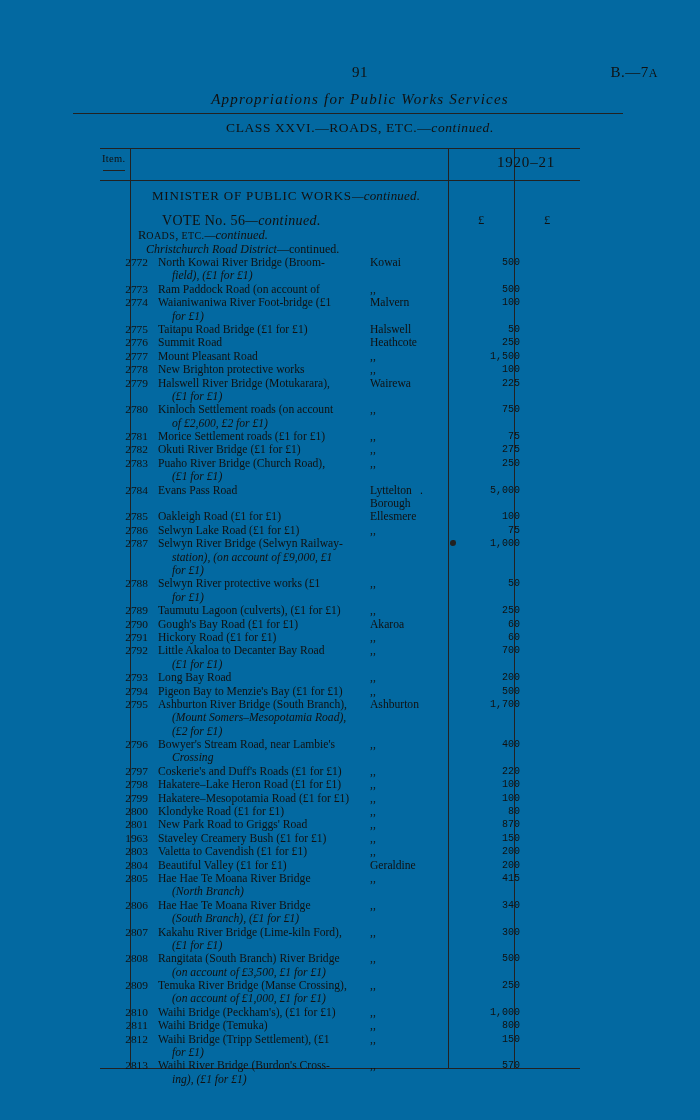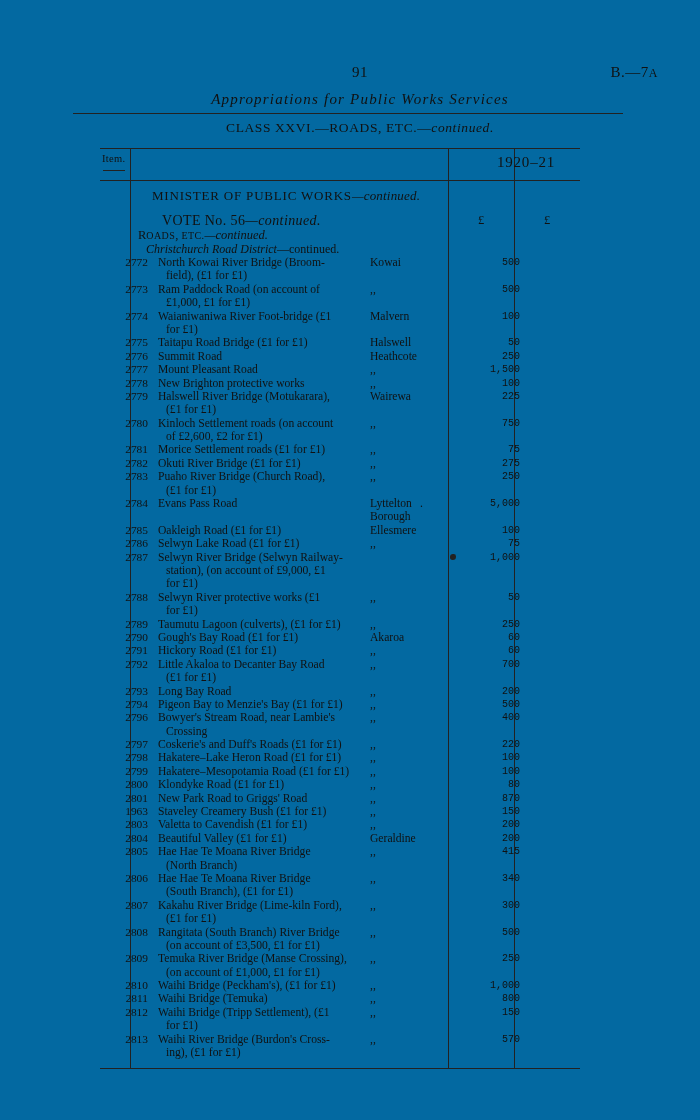--- a/index.html
+++ b/index.html
@@ -197,21 +197,21 @@
     left: 0; width: 28px;
     text-align: right;
     font-size: 11.4px;
   }
   .cell-desc {
     position: absolute;
     left: 38px;
     width: 230px;
     font-size: 11.6px;
   }
-  .cell-desc.indent { left: 46px; }
+  .cell-desc.indent { left: 52px; font-style: italic; }
   .cell-place {
     position: absolute;
     left: 250px;
     width: 92px;
     text-align: left;
     font-size: 11.6px;
   }
   .cell-amt {
     position: absolute;
     left: 348px;
@@ -284,23 +284,20 @@
             <span class="cell-desc indent">field), (£1 for £1)</span>
           </div>
         </div>
         <div class="row">
           <div class="line">
             <span class="cell-item">2773</span>
             <span class="cell-desc">Ram Paddock Road (on account of</span>
             <span class="cell-place">,,</span>
             <span class="cell-amt">500</span>
           </div>
-          <div class="line">
-            <span class="cell-desc indent">£1,000, £1 for £1)</span>
-          </div>
         </div>
         <div class="row">
           <div class="line">
             <span class="cell-item">2774</span>
             <span class="cell-desc">Waianiwaniwa River Foot-bridge (£1</span>
             <span class="cell-place">Malvern</span>
             <span class="cell-amt">100</span>
           </div>
           <div class="line">
             <span class="cell-desc indent">for £1)</span>
@@ -486,20 +483,34 @@
         <div class="row">
           <div class="line">
             <span class="cell-item">2794</span>
             <span class="cell-desc">Pigeon Bay to Menzie's Bay (£1 for £1)</span>
             <span class="cell-place">,,</span>
             <span class="cell-amt">500</span>
           </div>
         </div>
         <div class="row">
           <div class="line">
+            <span class="cell-item">2795</span>
+            <span class="cell-desc">Ashburton River Bridge (South Branch),</span>
+            <span class="cell-place">Ashburton</span>
+            <span class="cell-amt">1,700</span>
+          </div>
+          <div class="line">
+            <span class="cell-desc indent">(Mount Somers–Mesopotamia Road),</span>
+          </div>
+          <div class="line">
+            <span class="cell-desc indent">(£2 for £1)</span>
+          </div>
+        </div>
+        <div class="row">
+          <div class="line">
             <span class="cell-item">2796</span>
             <span class="cell-desc">Bowyer's Stream Road, near Lambie's</span>
             <span class="cell-place">,,</span>
             <span class="cell-amt">400</span>
           </div>
           <div class="line">
             <span class="cell-desc indent">Crossing</span>
           </div>
         </div>
         <div class="row">

